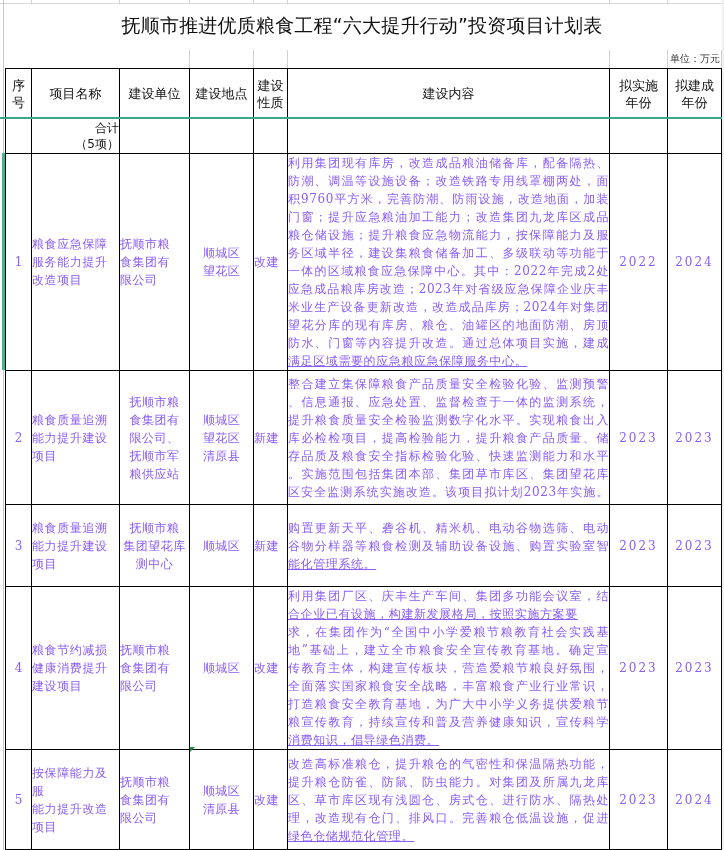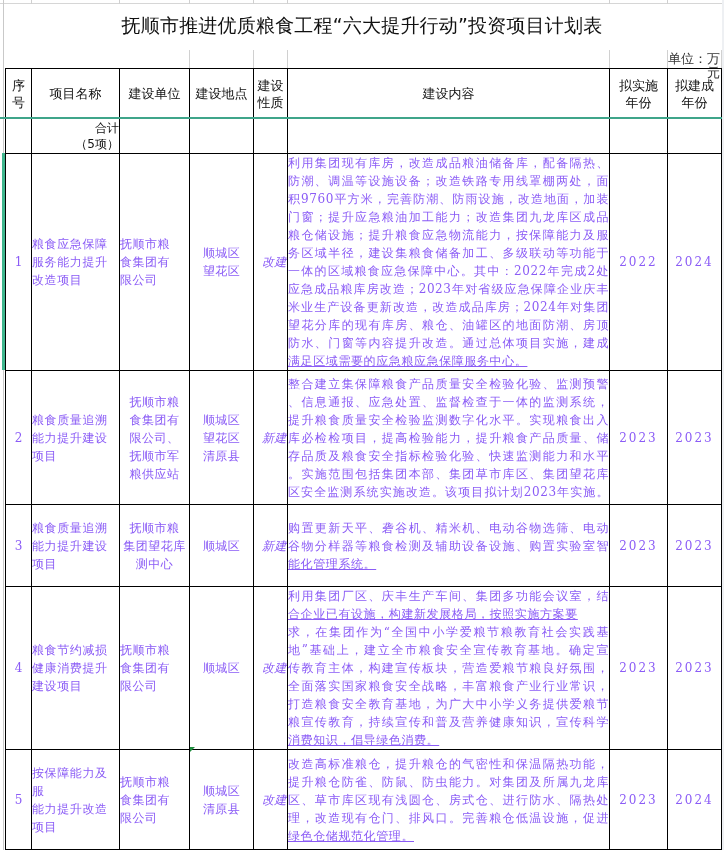--- a/index.html
+++ b/index.html
@@ -14,40 +14,40 @@
   .top-grid { position: absolute; left: 0; top: 0; width: 724px; height: 3px; border-bottom: 1px solid #d6d6d6; }
   .tick { position: absolute; top: 0; width: 1px; background: #d0d0d0; }
   .tick.top { height: 4px; }
   .tick.unit { top: 50px; height: 18px; }
   .title {
     position: absolute; left: 0; top: 8px; width: 724px; text-align: center;
     font-size: 19px; line-height: 34px; letter-spacing: 0.2px; color: #111;
   }
   .unit-label {
     position: absolute; left: 667px; top: 52px; width: 53px; text-align: right;
-    font-size: 13px; line-height: 14px; color: #333; font-family: "DejaVu Serif", serif;
+    font-size: 10px; line-height: 14px; color: #333; font-family: "DejaVu Serif", serif;
   }
   table.grid {
     position: absolute; left: 5px; top: 68px; border-collapse: collapse; table-layout: fixed;
     width: 716px;
   }
   table.grid td, table.grid th {
     border: 1.5px solid #000; padding: 0; vertical-align: middle; overflow: hidden;
   }
   th { font-weight: normal; font-size: 13px; line-height: 17px; text-align: center; color: #111; }
   .hdr-row { height: 50px; }
   .total-row { height: 35px; }
   .total-cell { text-align: right; font-size: 12px; line-height: 16px; }
   td.body { font-family: "DejaVu Serif", serif; font-size: 12px; line-height: 18px; color: #8b5cf6; }
   td.seq { text-align: center; }
   td.name { text-align: left; padding-left: 4px; letter-spacing: 0.6px; }
   td.unit { text-align: left; padding-left: 3px; letter-spacing: 0.5px; }
   td.unit.center { text-align: center; padding-left: 0; }
   td.loc { text-align: center; letter-spacing: 0.4px; }
-  td.nature { text-align: right; letter-spacing: 0.5px; font-style: italic; }
+  td.nature { text-align: left; letter-spacing: 0.5px; }
   td.content { padding: 0 3px 0 4px; }
   td.year { text-align: center; letter-spacing: 2px; }
   .ln { display: block; text-align: justify; text-align-last: justify; letter-spacing: 0.6px; }
   .ln.last { text-align: left; text-align-last: left; text-decoration: underline; }
   .bl { display: block; }
   .comment-flag {
     position: absolute; left: 190px; top: 747px; width: 0; height: 0;
     border-top: 5px solid #1f8f3f; border-right: 5px solid transparent; z-index: 4;
   }
 </style>

